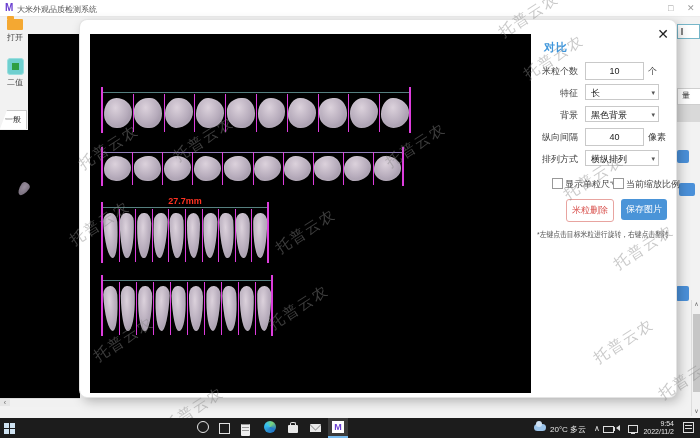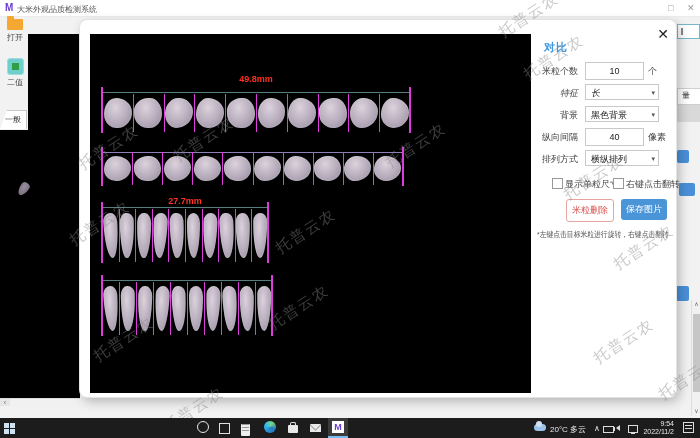--- a/index.html
+++ b/index.html
@@ -154,21 +154,20 @@
   <div class="abs frag-blue" style="left:676px;top:286px;width:13px;height:15px;"></div>
   <div class="abs vscroll">
     <div class="a" style="top:0;">∧</div>
     <div class="thumb"></div>
     <div class="a" style="bottom:0;">∨</div>
   </div>
 
 
   <div class="abs dialog">
     <div class="abs grain-canvas" id="grain-canvas">
-        <div class="meas-label" style="left: 12px; top: 40px; width: 308px; color: rgb(255, 50, 34);">49.8mm</div>
         <div class="ruler" style="left: 12px; top: 58px; width: 308px; background: rgb(85, 127, 127);"></div>
         <div class="tick" style="left: 11px; top: 53px; height: 46px; background: rgb(221, 61, 221);"></div>
         <div class="tick" style="left: 319px; top: 53px; height: 46px; background: rgb(221, 61, 221);"></div>
         <div class="sep" style="left: 42.8px; top: 60px; height: 38px; background: rgb(221, 61, 221);"></div>
         <div class="sep" style="left: 73.6px; top: 60px; height: 38px; background: rgb(221, 61, 221);"></div>
         <div class="sep" style="left: 104.4px; top: 60px; height: 38px; background: rgb(221, 61, 221);"></div>
         <div class="sep" style="left: 135.2px; top: 60px; height: 38px; background: rgb(221, 61, 221);"></div>
         <div class="sep" style="left: 166px; top: 60px; height: 38px; background: rgb(221, 61, 221);"></div>
         <div class="sep" style="left: 196.8px; top: 60px; height: 38px; background: rgb(221, 61, 221);"></div>
         <div class="sep" style="left: 227.6px; top: 60px; height: 38px; background: rgb(221, 61, 221);"></div>
@@ -254,21 +253,21 @@
       </div>
     <div class="abs dlg-title">对比</div>
     <div class="abs dlg-close">✕</div>
 
     <div id="form-rows">
         <div class="abs" style="left: 0px; top: 42px; width: 596px; height: 16px;">
           <span class="f-label">米粒个数</span>
           <div class="f-input">10</div>
           <span class="f-unit">个</span>
         </div>
-        <div class="abs" style="left: 0px; top: 64px; width: 596px; height: 16px; font-style: italic;">
+        <div class="abs" style="left: 0px; top: 64px; width: 596px; height: 16px;">
           <span class="f-label">特征</span>
           <div class="f-sel">长<span class="ar">▾</span></div>
         </div>
         <div class="abs" style="left: 0px; top: 86px; width: 596px; height: 16px;">
           <span class="f-label">背景</span>
           <div class="f-sel">黑色背景<span class="ar">▾</span></div>
         </div>
         <div class="abs" style="left: 0px; top: 108px; width: 596px; height: 16px;">
           <span class="f-label">纵向间隔</span>
           <div class="f-input">40</div>
@@ -277,21 +276,21 @@
         <div class="abs" style="left: 0px; top: 130px; width: 596px; height: 16px;">
           <span class="f-label">排列方式</span>
           <div class="f-sel">横纵排列<span class="ar">▾</span></div>
         </div>
       </div>
 
     <div class="abs" style="left:0;top:158px;width:596px;height:12px;">
       <span class="chk" style="left:472px;"></span>
       <span class="chk-lab" style="left:485px;">显示单粒尺寸</span>
       <span class="chk" style="left:533px;"></span>
-      <span class="chk-lab" style="left:546px;">右键点击翻转</span>
+      <span class="chk-lab" style="left:546px;">当前缩放比例</span>
     </div>
 
     <div class="abs" style="left:0;top:179px;width:596px;height:22px;">
       <span class="btn btn-del" style="left:486px;">米粒删除</span>
       <span class="btn btn-save" style="left:541px;">保存图片</span>
     </div>
 
     <div class="abs dlg-note">*左键点击目标米粒进行旋转，右键点击翻转</div>
   </div>
 

